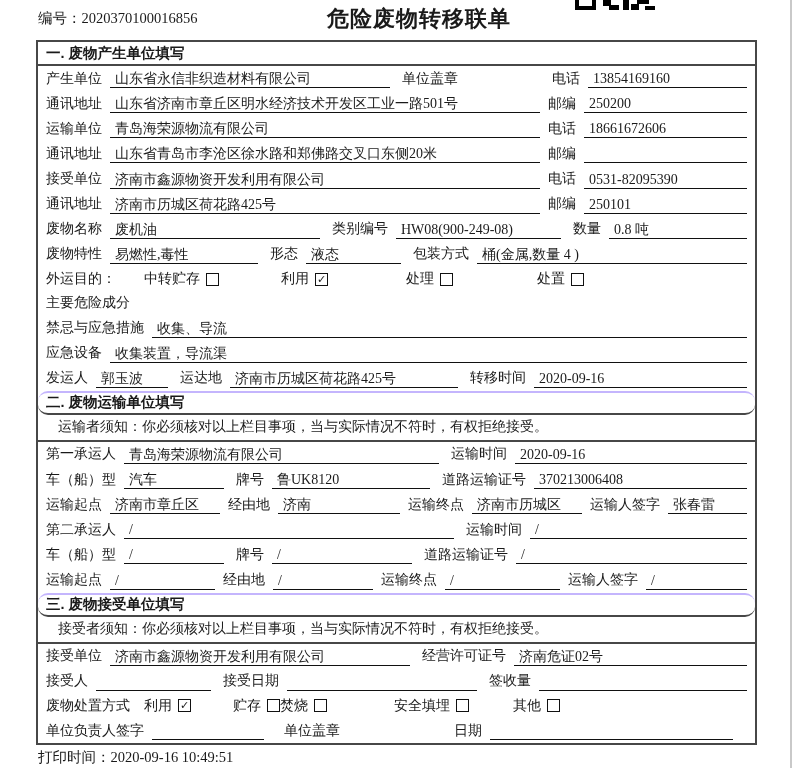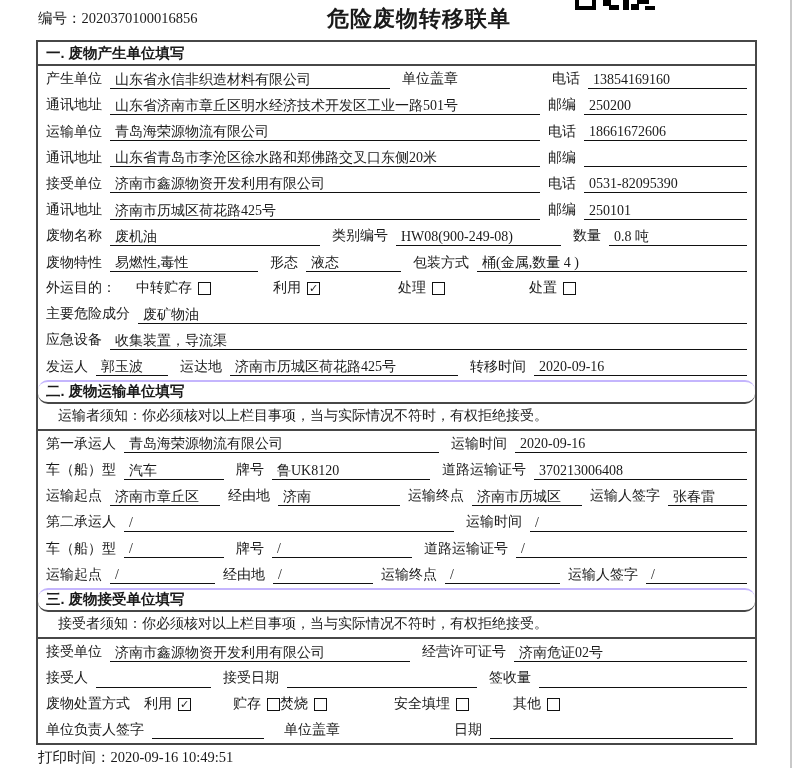--- a/index.html
+++ b/index.html
@@ -138,43 +138,46 @@
       <span class="lbl">废物特性</span>
       <span class="uv" style="flex-basis:148px">易燃性,毒性</span>
       <span class="lbl ml12">形态</span>
       <span class="uv" style="flex-basis:95px">液态</span>
       <span class="lbl ml12">包装方式</span>
       <span class="uv grow">桶(金属,数量 4 )</span>
     </div>
 
     <div class="row">
       <span class="lbl">外运目的：</span>
-      <span class="opt" style="margin-left:20px">
+      <span class="opt" style="margin-left:28px">
         <span>中转贮存</span>
         <i class="cb"></i>
       </span>
       <span class="opt" style="margin-left:62px">
         <span>利用</span>
         <i class="cb">✓</i>
       </span>
       <span class="opt" style="margin-left:78px">
         <span>处理</span>
         <i class="cb"></i>
       </span>
       <span class="opt" style="margin-left:84px">
         <span>处置</span>
         <i class="cb"></i>
       </span>
     </div>
 
     <div class="row">
       <span class="lbl">主要危险成分</span>
-      <span class="uv grow">废矿物油</span>
-    </div>
-
+    </div>
+
+    <div class="row">
+      <span class="lbl">禁忌与应急措施</span>
+      <span class="uv grow">收集、导流</span>
+    </div>
 
     <div class="row">
       <span class="lbl">应急设备</span>
       <span class="uv grow">收集装置，导流渠</span>
     </div>
 
     <div class="row">
       <span class="lbl">发运人</span>
       <span class="uv" style="flex-basis:72px">郭玉波</span>
       <span class="lbl ml12">运达地</span>

